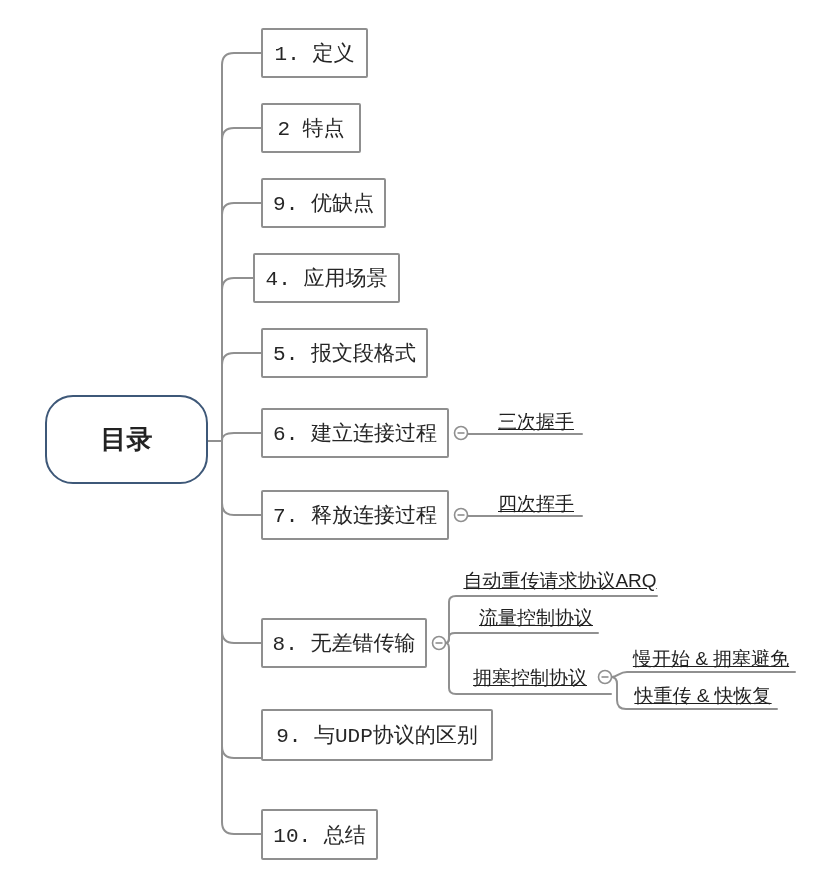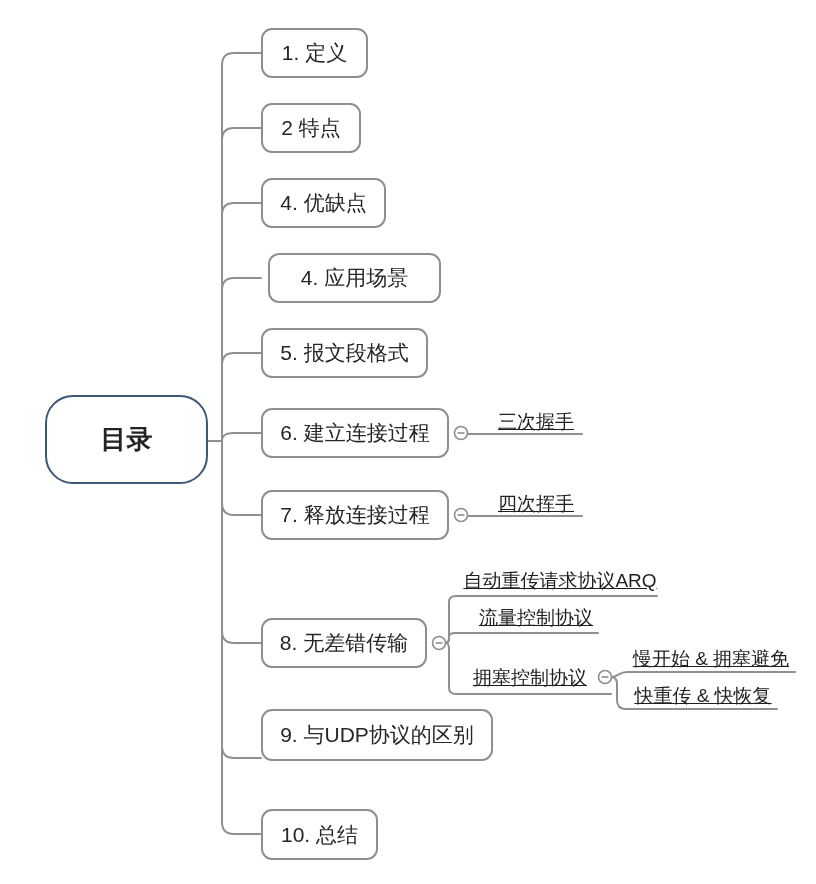--- a/index.html
+++ b/index.html
@@ -9,26 +9,27 @@
     background:#ffffff;
     font-family:"Liberation Sans","DejaVu Sans",sans-serif;
     overflow:hidden;
   }
   #wires{position:absolute;left:0;top:0;width:816px;height:884px;}
   .topic{
     position:absolute;
     display:flex;align-items:center;justify-content:center;
     background:#ffffff;
     border:2px solid #8f8f8f;
-    border-radius:11px;
+    border-radius:2px;
     font-size:21px;
     color:#262626;
     white-space:nowrap;
     box-sizing:border-box;
     z-index:2;
+    font-family:Liberation Mono, monospace;
   }
   .root-topic{
     position:absolute;
     display:flex;align-items:center;justify-content:center;
     background:#ffffff;
     border:2px solid #3e5878;
     border-radius:28px;
     font-size:26px;
     font-weight:bold;
     color:#222222;
@@ -97,23 +98,23 @@
       <line x1="601.5" y1="677" x2="608.5" y2="677" stroke="#8f8f8f" stroke-width="1.6"></line>
     </g>
   </svg>
 
   <div class="root-topic" style="left:45px;top:395px;width:163px;height:89px">目录</div>
 
   <div class="topic" style="left:261px;top:28px;width:107px;height:50px">1. 定义</div>
 
   <div class="topic" style="left:261px;top:103px;width:100px;height:50px">2 特点</div>
 
-  <div class="topic" style="left:261px;top:178px;width:125px;height:50px">4. 优缺点</div>
+  <div class="topic" style="left:261px;top:178px;width:125px;height:50px">9. 优缺点</div>
 
-  <div class="topic" style="left:268px;top:253px;width:173px;height:50px">4. 应用场景</div>
+  <div class="topic" style="left:253px;top:253px;width:147px;height:50px">4. 应用场景</div>
 
   <div class="topic" style="left:261px;top:328px;width:167px;height:50px">5. 报文段格式</div>
 
   <div class="topic" style="left:261px;top:408px;width:188px;height:50px">6. 建立连接过程</div>
 
   <div class="topic" style="left:261px;top:490px;width:188px;height:50px">7. 释放连接过程</div>
 
   <div class="topic" style="left:261px;top:618px;width:166px;height:50px">8. 无差错传输</div>
 
   <div class="topic" style="left:261px;top:709px;width:232px;height:52px">9. 与UDP协议的区别</div>

